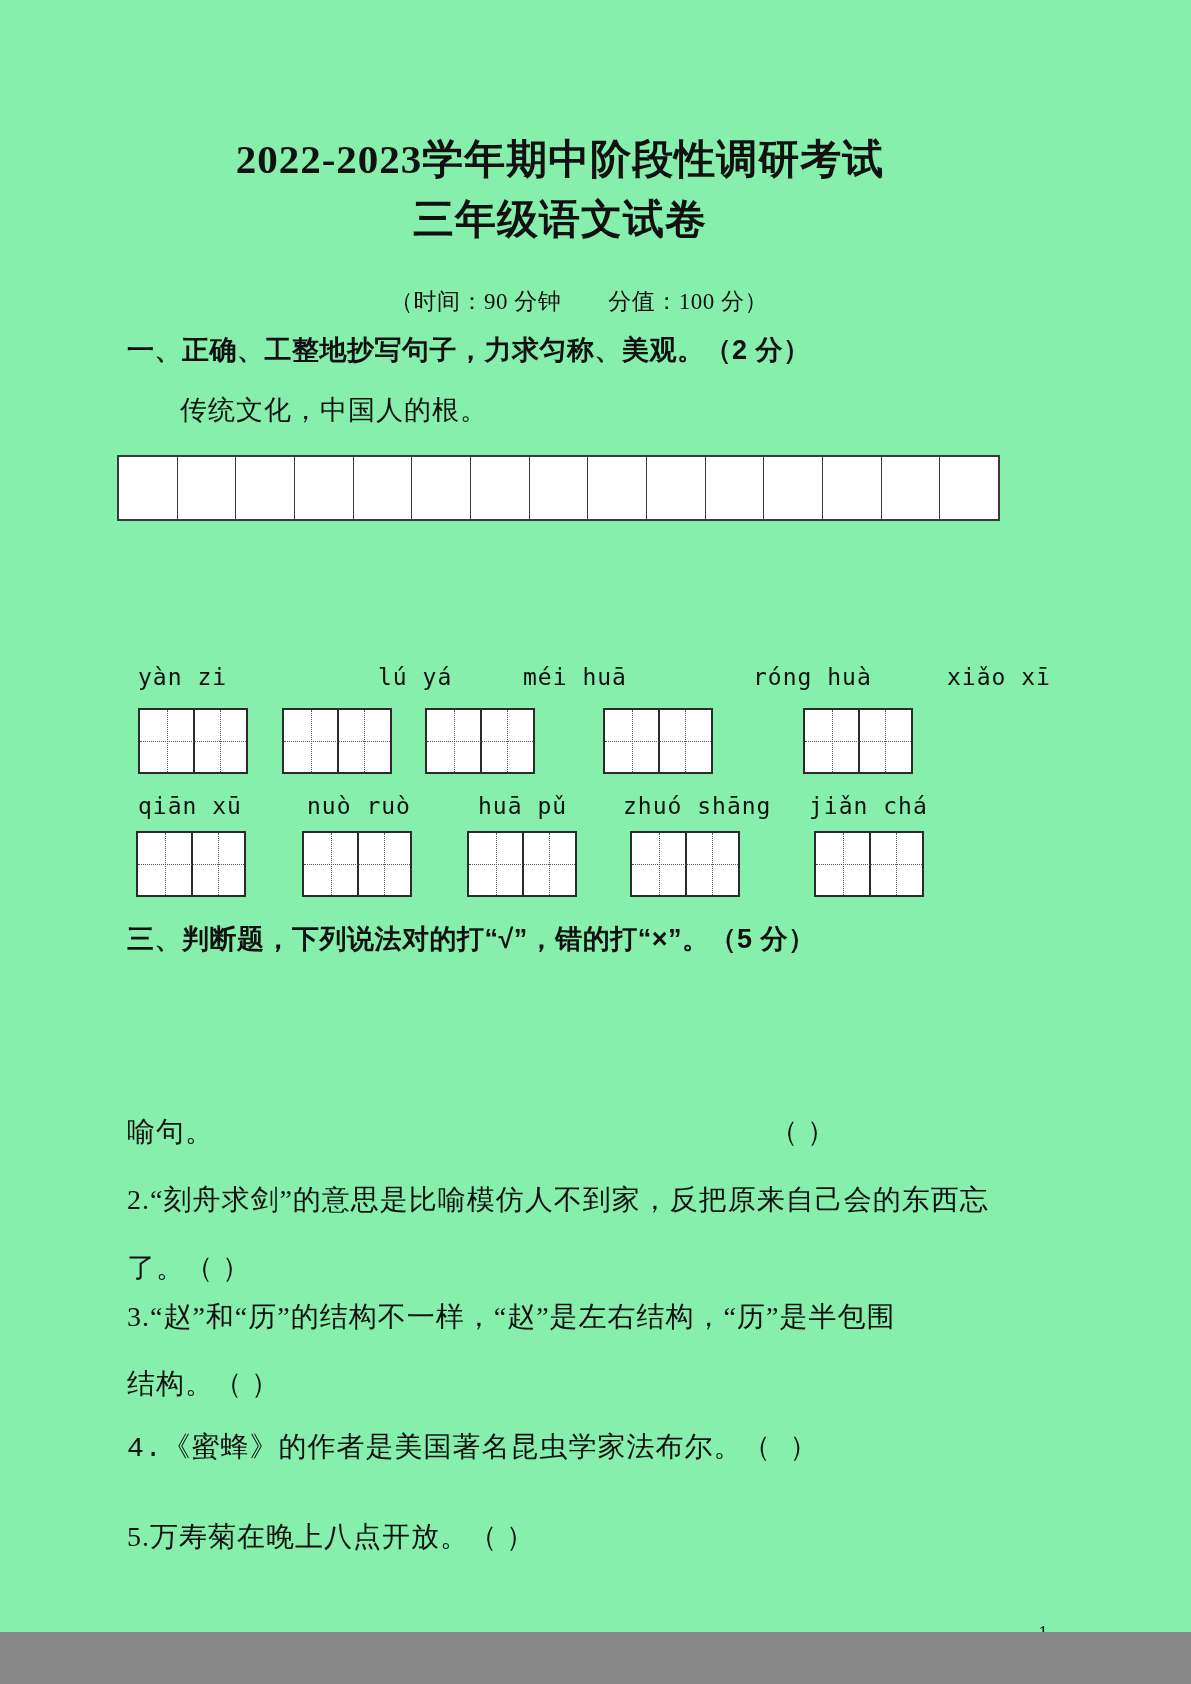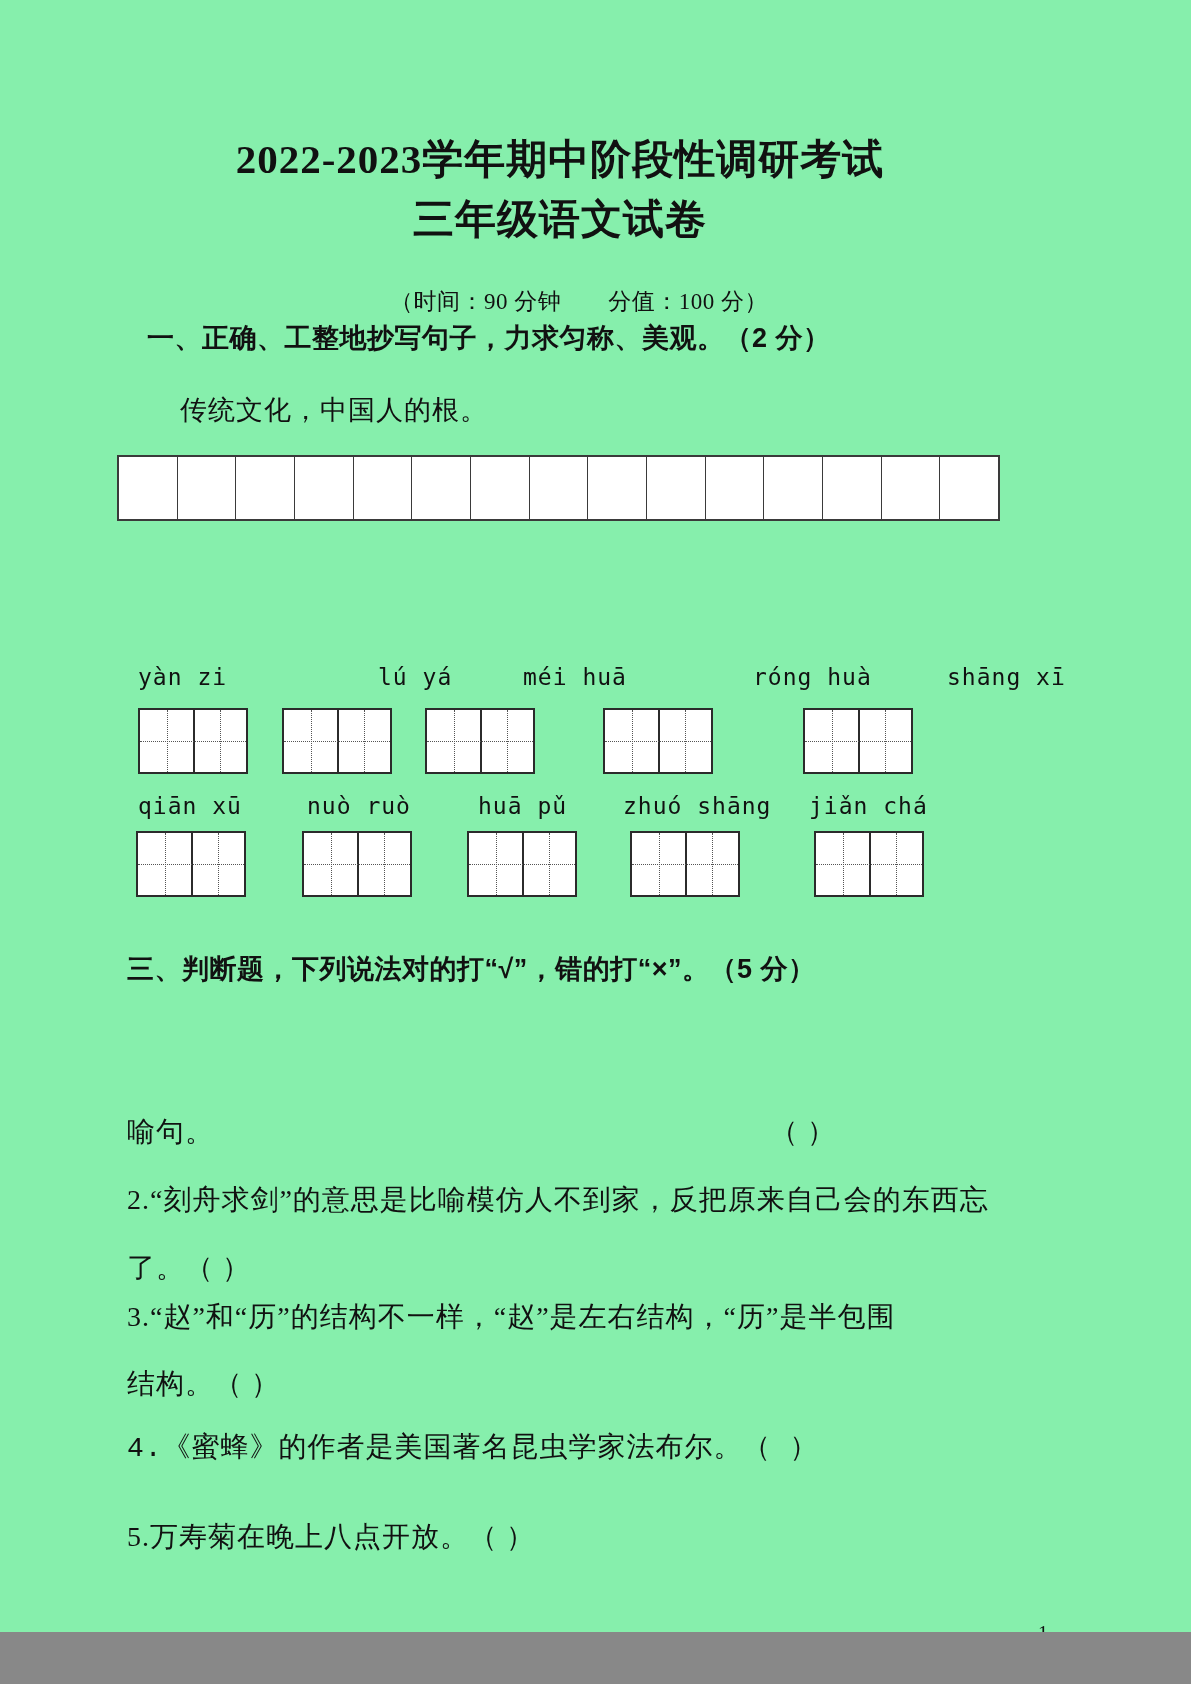--- a/index.html
+++ b/index.html
@@ -54,21 +54,21 @@
 </style>
 </head>
 <body>
 
 <div class="page">
 
   <div class="abs center-block title" style="top:132px;">2022-2023学年期中阶段性调研考试</div>
   <div class="abs center-block title" style="top:192px;">三年级语文试卷</div>
   <div class="abs center-block meta" style="top:286px;padding-left:19px;">（时间：90 分钟　　分值：100 分）</div>
 
-  <div class="abs sec-heading" style="top:320px;margin-left:20px;">一、正确、工整地抄写句子，力求匀称、美观。（2 分）</div>
+  <div class="abs sec-heading" style="top:332px;">一、正确、工整地抄写句子，力求匀称、美观。（2 分）</div>
   <div class="abs body-text" style="left:180px; top:392px;">传统文化，中国人的根。</div>
   <div class="abs copy-grid">
       <div class="cell"></div>
       <div class="cell"></div>
       <div class="cell"></div>
       <div class="cell"></div>
       <div class="cell"></div>
       <div class="cell"></div>
       <div class="cell"></div>
       <div class="cell"></div>
@@ -79,21 +79,21 @@
       <div class="cell"></div>
       <div class="cell"></div>
       <div class="cell"></div>
     </div>
 
 
   <span class="abs pinyin" style="left:138px; top:664px;">yàn zi</span>
   <span class="abs pinyin" style="left:378px; top:664px;">lú yá</span>
   <span class="abs pinyin" style="left:523px; top:664px;">méi huā</span>
   <span class="abs pinyin" style="left:753px; top:664px;">róng huà</span>
-  <span class="abs pinyin" style="left:947px; top:664px;">shāng xī</span>
+  <span class="abs pinyin" style="left:947px; top:664px;">xiǎo xī</span>
 
   <div class="tzg" style="left:138px; top:708px;">
       <span class="mid-v"></span>
       <span class="dot-v1"></span>
       <span class="dot-v2"></span>
       <span class="dot-h"></span>
     </div>
   <div class="tzg" style="left:282px; top:708px;">
       <span class="mid-v"></span>
       <span class="dot-v1"></span>
@@ -149,21 +149,21 @@
       <span class="dot-v2"></span>
       <span class="dot-h"></span>
     </div>
   <div class="tzg" style="left:814px; top:831px;">
       <span class="mid-v"></span>
       <span class="dot-v1"></span>
       <span class="dot-v2"></span>
       <span class="dot-h"></span>
     </div>
 
-  <div class="abs sec-heading" style="top:951px;">三、判断题，下列说法对的打“√”，错的打“×”。（5 分）</div>
+  <div class="abs sec-heading" style="top:921px;">三、判断题，下列说法对的打“√”，错的打“×”。（5 分）</div>
 
   <div class="abs item-line" style="top:1113px;">喻句。</div>
   <span class="abs item-line" style="left:770px; top:1113px;">（  ）</span>
   <div class="abs item-line" style="top:1181px;">2.“刻舟求剑”的意思是比喻模仿人不到家，反把原来自己会的东西忘</div>
   <div class="abs item-line" style="top:1249px;">了。（  ）</div>
   <div class="abs item-line" style="top:1298px;">3.“赵”和“历”的结构不一样，“赵”是左右结构，“历”是半包围</div>
   <div class="abs item-line" style="top:1365px;">结构。（  ）</div>
   <div class="abs item-line" style="top:1428px;font-family:Liberation Mono, monospace;">4.《蜜蜂》的作者是美国著名昆虫学家法布尔。（  ）</div>
   <div class="abs item-line" style="top:1518px;">5.万寿菊在晚上八点开放。（  ）</div>
 

